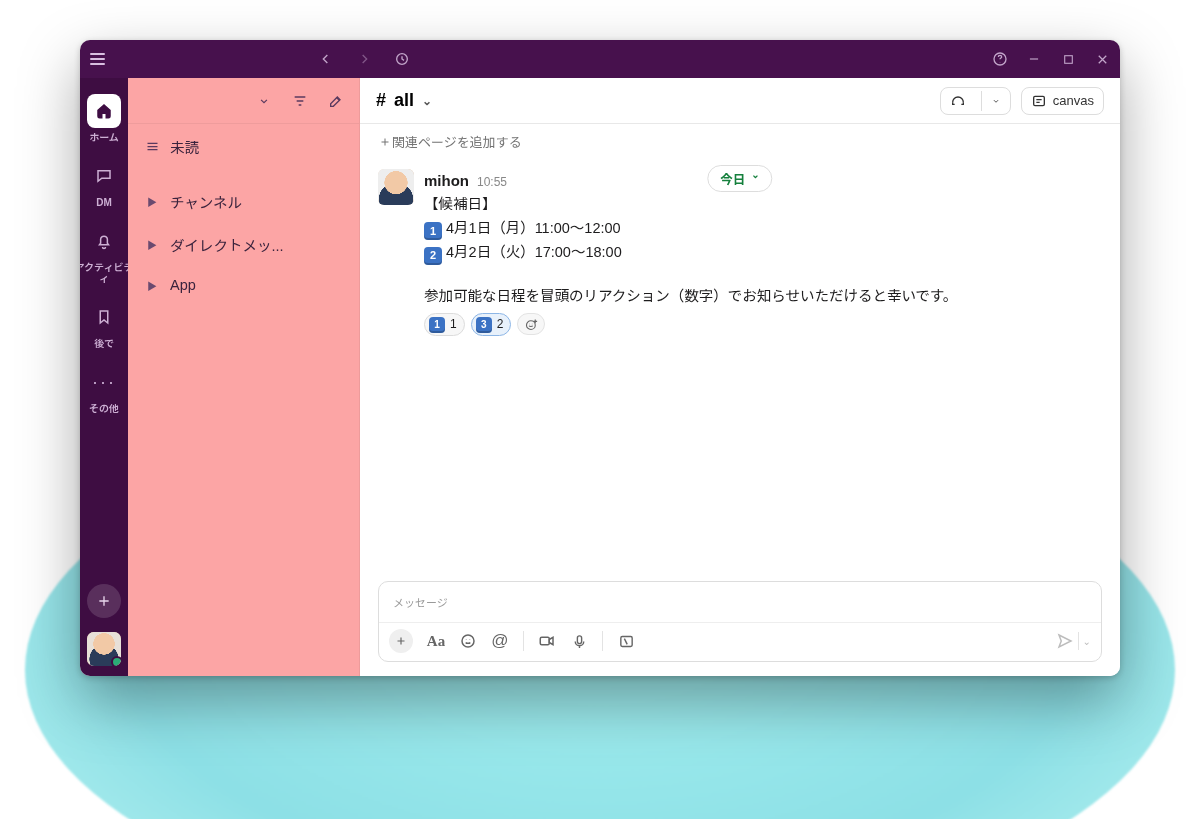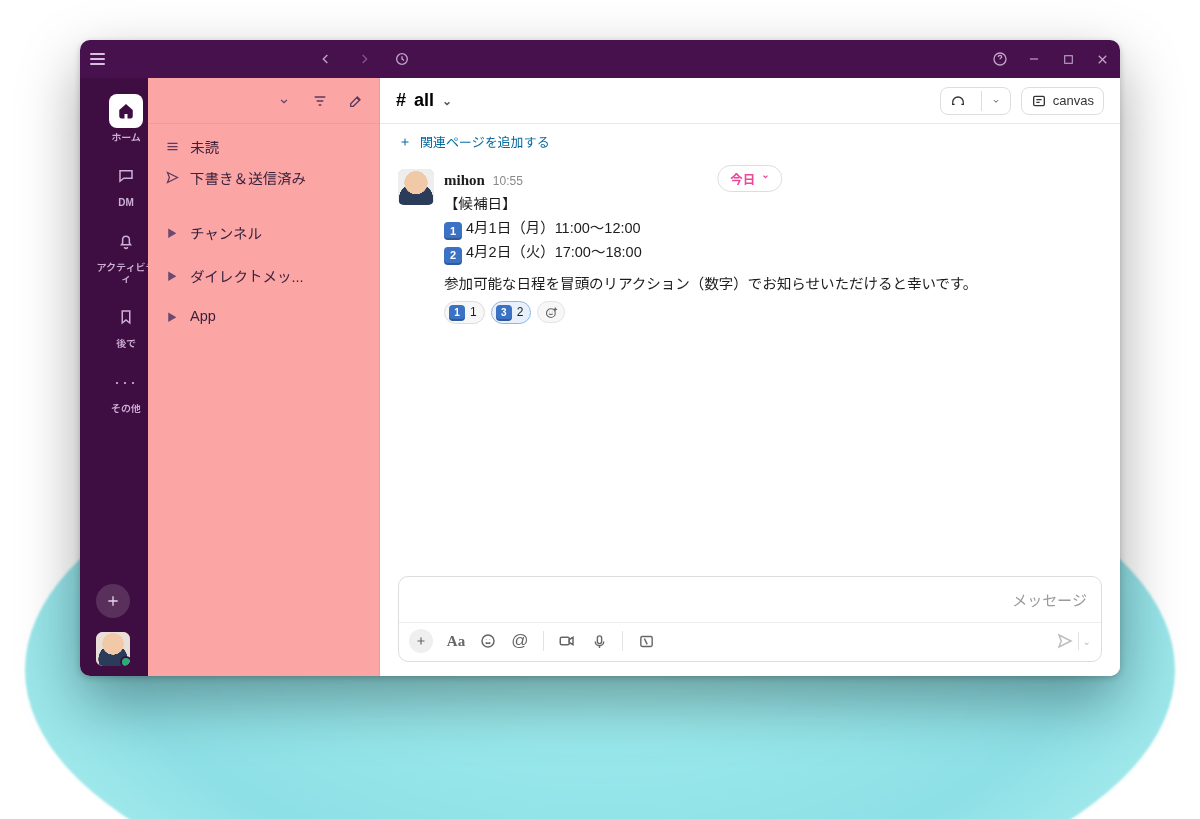--- a/index.html
+++ b/index.html
@@ -10,21 +10,21 @@
   .titlebar { height: 38px; background: #47114d; display: flex; align-items: center; color: #d8bfe0; padding: 0 10px; }
   .tb-left { display: flex; align-items: center; gap: 14px; width: 58px; }
   .tb-center { flex: 1; display: flex; align-items: center; justify-content: center; gap: 18px; }
   .tb-right { display: flex; align-items: center; gap: 18px; }
   .tb-icon { width: 16px; height: 16px; display: inline-flex; align-items: center; justify-content: center; opacity: .85; }
   .tb-icon svg { stroke: currentColor; fill: none; stroke-width: 2; }
   .hamburger { display: flex; flex-direction: column; gap: 3px; }
   .hamburger span { width: 15px; height: 2px; background: currentColor; border-radius: 1px; }
   .titlebar .dim { opacity: .4; }
   .body { flex: 1; display: flex; min-height: 0; }
-  .rail { width: 68px; background: #3e0d42; display: flex; flex-direction: column; align-items: flex-start; padding: 10px 16px; color: #cdb0d4; gap: 4px; }
+  .rail { width: 48px; background: #3e0d42; display: flex; flex-direction: column; align-items: center; padding: 10px 4px; color: #cdb0d4; gap: 4px; }
   .rail-item { display: flex; flex-direction: column; align-items: center; gap: 4px; padding: 6px 0; width: 60px; border-radius: 8px; cursor: pointer; }
   .rail-item svg { stroke: currentColor; fill: none; stroke-width: 2; }
   .rail-item.active .icon-box { background: #fff; color: #3e0d42; }
   .icon-box { width: 34px; height: 34px; border-radius: 8px; display: flex; align-items: center; justify-content: center; }
   .rail-label { font-size: 10px; font-weight: 600; text-align: center; line-height: 1.1; }
   .rail-spacer { flex: 1; }
   .rail-plus { width: 34px; height: 34px; border-radius: 50%; background: rgba(255,255,255,0.14); display: flex; align-items: center; justify-content: center; color: #e8d6ec; margin-bottom: 10px; }
   .rail-avatar { width: 34px; height: 34px; border-radius: 7px; background: linear-gradient(135deg,#ffe0c0,#d0a070); position: relative; overflow: hidden; }
   .rail-avatar .face { position:absolute; inset:0; background: radial-gradient(circle at 50% 35%, #f2c9a6 0 38%, transparent 39%), radial-gradient(circle at 50% 80%, #2a3c5a 0 45%, transparent 46%), #e8e0d8; }
   .presence { position: absolute; right: -2px; bottom: -2px; width: 12px; height: 12px; border-radius: 50%; background: #2bac76; border: 2.5px solid #3e0d42; }
@@ -42,41 +42,41 @@
   .chan-header { height: 46px; display: flex; align-items: center; padding: 0 16px; border-bottom: 1px solid #e8e8e8; gap: 10px; }
   .chan-name { font-size: 18px; font-weight: 800; display: flex; align-items: center; gap: 8px; }
   .chan-name .hash { font-weight: 900; }
   .chan-name .chev { font-size: 12px; color: #555; }
   .chan-spacer { flex: 1; }
   .pill { display: flex; align-items: center; gap: 6px; border: 1px solid #ddd; border-radius: 8px; padding: 5px 9px; font-size: 13px; color: #333; cursor: pointer; }
   .pill svg { stroke: currentColor; fill: none; stroke-width: 2; }
   .pill.split { padding: 0; }
   .pill.split .seg { padding: 5px 9px; display:flex; align-items:center; }
   .pill.split .seg + .seg { border-left: 1px solid #ddd; }
-  .sub-header { padding: 8px 18px; font-size: 13px; color: #0369a1; display: flex; align-items: center; gap: 8px; }
+  .sub-header { padding: 8px 18px; font-size: 13px; color: #737373; display: flex; align-items: center; }
   .sub-header .plus { width: 14px; height: 14px; display: inline-flex; align-items: center; justify-content: center; }
   .msgs { flex: 1; position: relative; overflow: hidden; padding: 4px 0 0 0; }
-  .date-divider { position: absolute; left: 50%; top: 6px; transform: translateX(-50%); background: #fff; border: 1px solid #ddd; border-radius: 20px; padding: 3px 12px; font-size: 12.5px; font-weight: 700; color: #ec4899; display: flex; align-items: flex-start; gap: 6px; z-index: 3; }
+  .date-divider { position: absolute; left: 50%; top: 6px; transform: translateX(-50%); background: #fff; border: 1px solid #ddd; border-radius: 20px; padding: 3px 12px; font-size: 12.5px; font-weight: 700; color: #15803d; display: flex; align-items: flex-start; gap: 6px; z-index: 3; }
   .msg { display: flex; padding: 6px 18px 4px 18px; gap: 10px; }
   .msg-avatar { width: 36px; height: 36px; border-radius: 6px; background: linear-gradient(135deg,#f5e4d6,#c89a72); flex-shrink: 0; overflow:hidden; position:relative; }
   .msg-avatar .face { position:absolute; inset:0; background: radial-gradient(circle at 50% 38%, #f2c9a6 0 40%, transparent 41%), radial-gradient(circle at 50% 85%, #2a3c5a 0 48%, transparent 49%), #eee; }
   .msg-content { flex: 1; min-width: 0; font-size: 14.5px; line-height: 1.55; color: #1d1c1d; }
   .msg-head { display: flex; align-items: baseline; gap: 8px; }
-  .msg-user { font-weight: 800; font-size: 15px; font-family: Liberation Serif, serif; }
+  .msg-user { font-weight: 800; font-size: 15px; }
   .msg-time { font-size: 12px; color: #888; }
   .msg-body p { margin: 1px 0; }
   .num-emoji { display: inline-flex; width: 18px; height: 18px; border-radius: 4px; background: #3b72c4; color: #fff; font-size: 11px; font-weight: 800; align-items: center; justify-content: center; margin-right: 4px; vertical-align: -2px; box-shadow: inset 0 -2px 0 rgba(0,0,0,0.2); }
   .reactions { display: flex; gap: 6px; margin-top: 6px; }
   .reaction { display: inline-flex; align-items: center; gap: 5px; border: 1px solid #dcdcdc; background: #f7f7f7; border-radius: 12px; padding: 1px 7px 1px 4px; font-size: 12px; cursor: pointer; }
   .reaction.selected { background: #e8f1fb; border-color: #8db6e6; }
   .reaction .num-emoji { width: 16px; height: 16px; font-size: 10px; margin-right: 0; }
   .add-react { display: inline-flex; align-items: center; justify-content: center; width: 28px; height: 22px; border: 1px solid #e3e3e3; background: #f7f7f7; border-radius: 12px; color: #666; }
   .composer-wrap { padding: 0 18px 14px 18px; }
   .composer { border: 1px solid #ddd; border-radius: 10px; overflow: hidden; }
-  .composer-input { padding: 12px 14px; color: #9a9a9a; font-size: 15px; min-height: 24px; text-align: right; }
+  .composer-input { padding: 12px 14px; color: #9a9a9a; font-size: 11px; min-height: 24px; }
   .composer-toolbar { display: flex; align-items: center; padding: 6px 10px 8px 10px; gap: 14px; color: #666; border-top: 1px solid #eee; }
   .composer-toolbar .sep { width: 1px; height: 20px; background: #e3e3e3; }
   .composer-toolbar .grow { flex: 1; }
   .composer-toolbar .ic { width: 18px; height: 18px; display: inline-flex; align-items: center; justify-content: center; }
   .composer-toolbar svg { stroke: currentColor; fill: none; stroke-width: 2; }
   .send-group { display: flex; align-items: center; gap: 4px; color: #bdbdbd; }
   .send-group .chev { font-size: 10px; }
   .round-plus { width: 24px; height: 24px; border-radius: 50%; background: #efefef; display: inline-flex; align-items: center; justify-content: center; }
   .fmt { font-family: Georgia, serif; font-size: 15px; font-weight: 600; }
 </style>
@@ -211,28 +211,20 @@
         </div>
         <div class="sb-list">
           <div class="sb-row">
             <span class="ic">
                 <svg viewBox="0 0 24 24" width="15" height="15" stroke="currentColor" fill="none" stroke-width="2">
                   <path d="M4 7h16M4 12h16M4 17h16"></path>
                 </svg>
               </span>
             <span>未読</span>
           </div>
-          <div class="sb-row">
-            <span class="ic">
-                <svg viewBox="0 0 24 24" width="15" height="15" stroke="currentColor" fill="none" stroke-width="2">
-                  <path d="M4 4l16 8-16 8 3-8z"></path>
-                </svg>
-              </span>
-            <span>下書き＆送信済み</span>
-          </div>
           <div class="sb-gap"></div>
           <div class="sb-gap"></div>
           <div class="sb-row">
             <span class="ic caret">▶</span>
             <span>チャンネル</span>
           </div>
           <div class="sb-gap"></div>
           <div class="sb-row">
             <span class="ic caret">▶</span>
             <span>ダイレクトメッ...</span>
@@ -295,21 +287,21 @@
               </div>
             <div class="msg-content">
               <div class="msg-head">
                 <span class="msg-user">mihon</span>
                 <span class="msg-time">10:55</span>
               </div>
               <div class="msg-body">
                 <p>【候補日】</p>
                 <p><span class="num-emoji">1</span><span>4月1日（月）11:00〜12:00</span></p>
                 <p><span class="num-emoji">2</span><span>4月2日（火）17:00〜18:00</span></p>
-                <p style="margin-top:8px">参加可能な日程を冒頭のリアクション（数字）でお知らせいただけると幸いです。</p>
+                <p style="margin-top:20px">参加可能な日程を冒頭のリアクション（数字）でお知らせいただけると幸いです。</p>
               </div>
               <div class="reactions">
                 <span class="reaction">
                   <span class="num-emoji">1</span>
                   <span>1</span>
                 </span>
                 <span class="reaction selected">
                   <span class="num-emoji">3</span>
                   <span>2</span>
                 </span>

